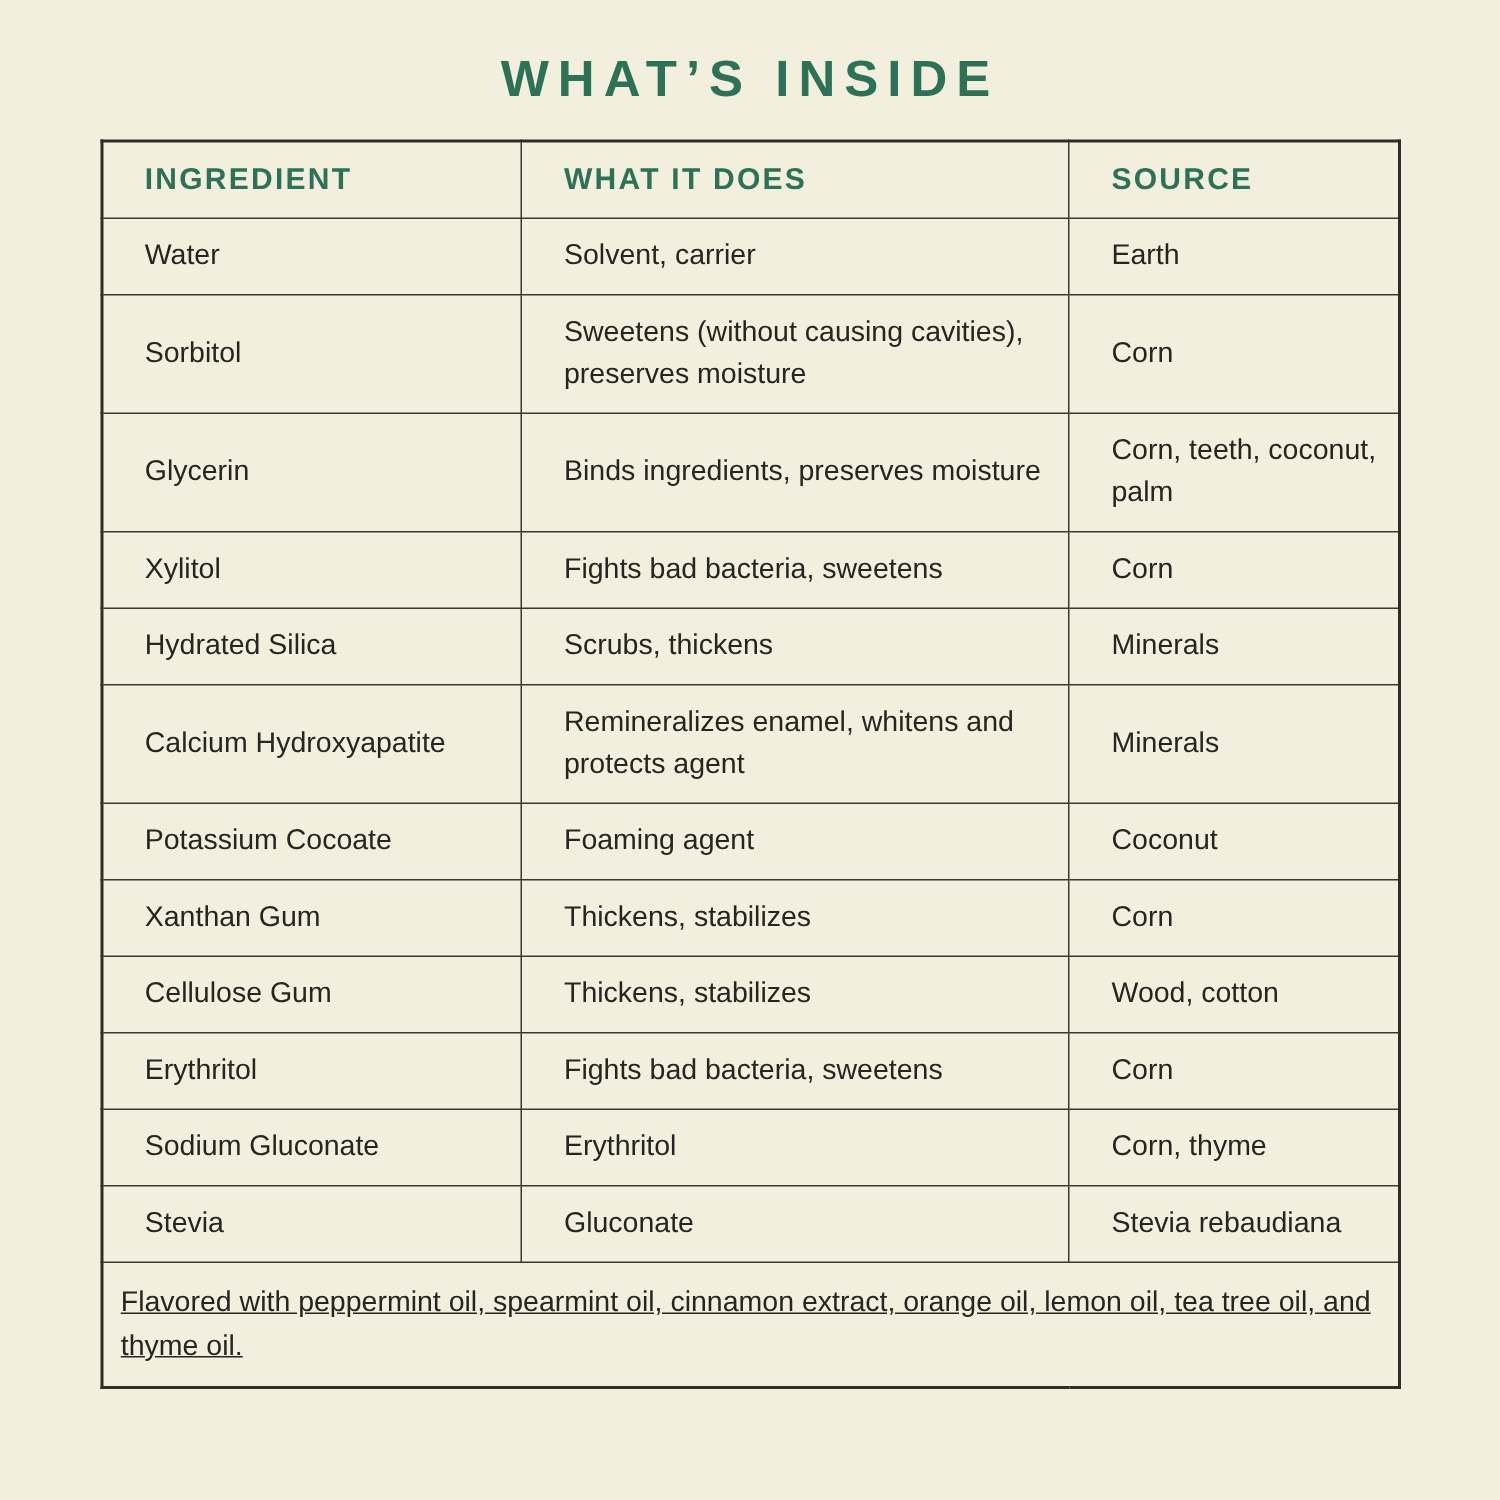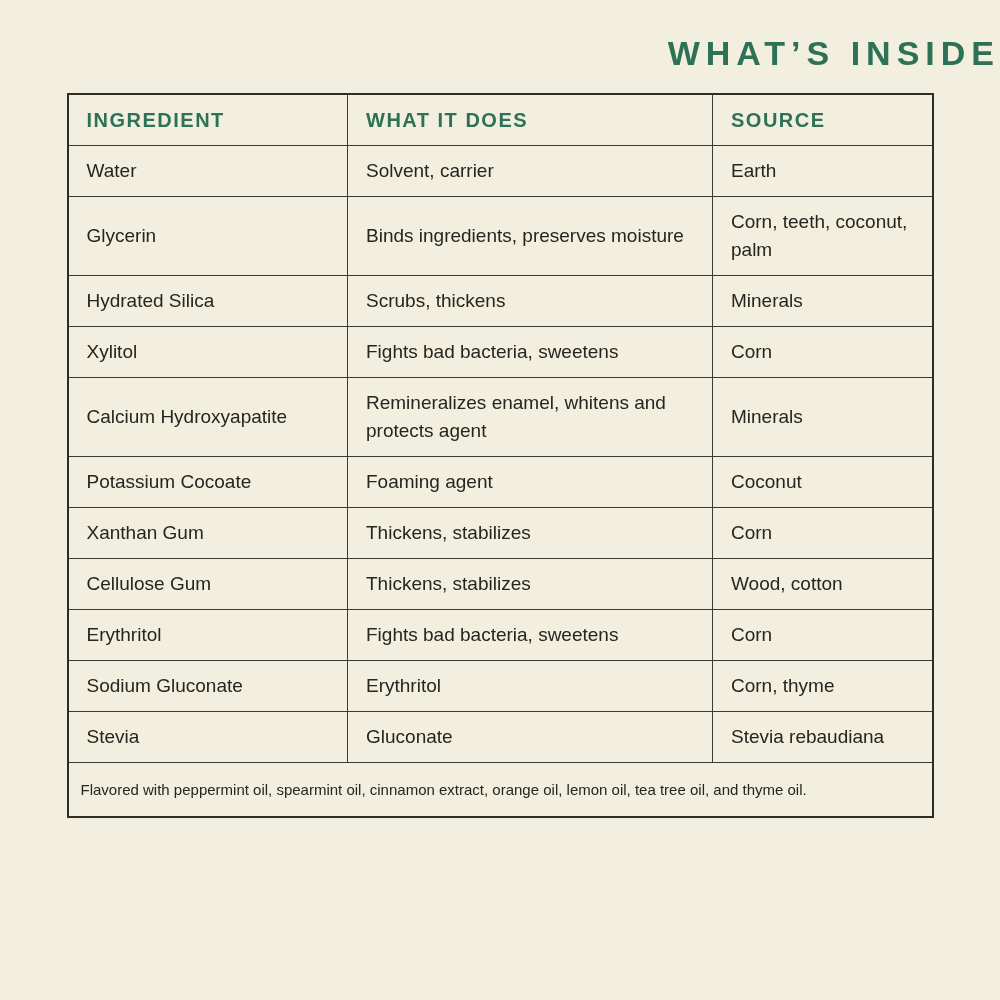--- a/index.html
+++ b/index.html
@@ -7,61 +7,62 @@
   body {
     width: 1000px;
     height: 1000px;
     background: #f2efde;
     font-family: "Liberation Sans", sans-serif;
     color: #26251f;
     overflow: hidden;
   }
   .page-title {
     margin: 32px 0 0 0;
-    text-align: right;
+    text-align: center;
     color: #2d7157;
     font-size: 34px;
     font-weight: 800;
     letter-spacing: 6px;
     line-height: 42px;
   }
   table.ingredients {
     border-collapse: collapse;
     table-layout: fixed;
     width: 865px;
     margin: 19px auto 0 auto;
     border: 2px solid #2e2d26;
   }
   col.c1 { width: 280px; }
   col.c2 { width: 365px; }
   col.c3 { width: 220px; }
   th, td {
     border: 1.5px solid #3a3931;
-    padding: 11px 10px 11px 18px;
+    padding: 11px 10px 11px 28px;
     text-align: left;
     vertical-align: middle;
     font-size: 19px;
     line-height: 28px;
     word-wrap: break-word;
   }
   th {
     color: #2d7157;
     font-weight: 700;
     font-size: 20px;
     letter-spacing: 1.5px;
   }
   td {
     font-weight: 400;
     color: #26251f;
   }
   tfoot td.footnote {
     font-weight: 400;
-    font-size: 15px;
+    font-size: 19px;
     line-height: 29px;
     padding: 12px 12px;
+    text-decoration: underline;
   }
 </style>
 </head>
 <body>
 
 <main>
   <h1 class="page-title">WHAT’S INSIDE</h1>
 
   <table class="ingredients">
     <colgroup>
@@ -76,33 +77,38 @@
         <th>SOURCE</th>
       </tr>
     </thead>
     <tbody id="rows-body">
         <tr>
           <td>Water</td>
           <td>Solvent, carrier</td>
           <td>Earth</td>
         </tr>
         <tr>
+          <td>Sorbitol</td>
+          <td>Sweetens (without causing cavities), preserves moisture</td>
+          <td>Corn</td>
+        </tr>
+        <tr>
           <td>Glycerin</td>
           <td>Binds ingredients, preserves moisture</td>
           <td>Corn, teeth, coconut, palm</td>
         </tr>
         <tr>
+          <td>Xylitol</td>
+          <td>Fights bad bacteria, sweetens</td>
+          <td>Corn</td>
+        </tr>
+        <tr>
           <td>Hydrated Silica</td>
           <td>Scrubs, thickens</td>
           <td>Minerals</td>
-        </tr>
-        <tr>
-          <td>Xylitol</td>
-          <td>Fights bad bacteria, sweetens</td>
-          <td>Corn</td>
         </tr>
         <tr>
           <td>Calcium Hydroxyapatite</td>
           <td>Remineralizes enamel, whitens and protects agent</td>
           <td>Minerals</td>
         </tr>
         <tr>
           <td>Potassium Cocoate</td>
           <td>Foaming agent</td>
           <td>Coconut</td>

